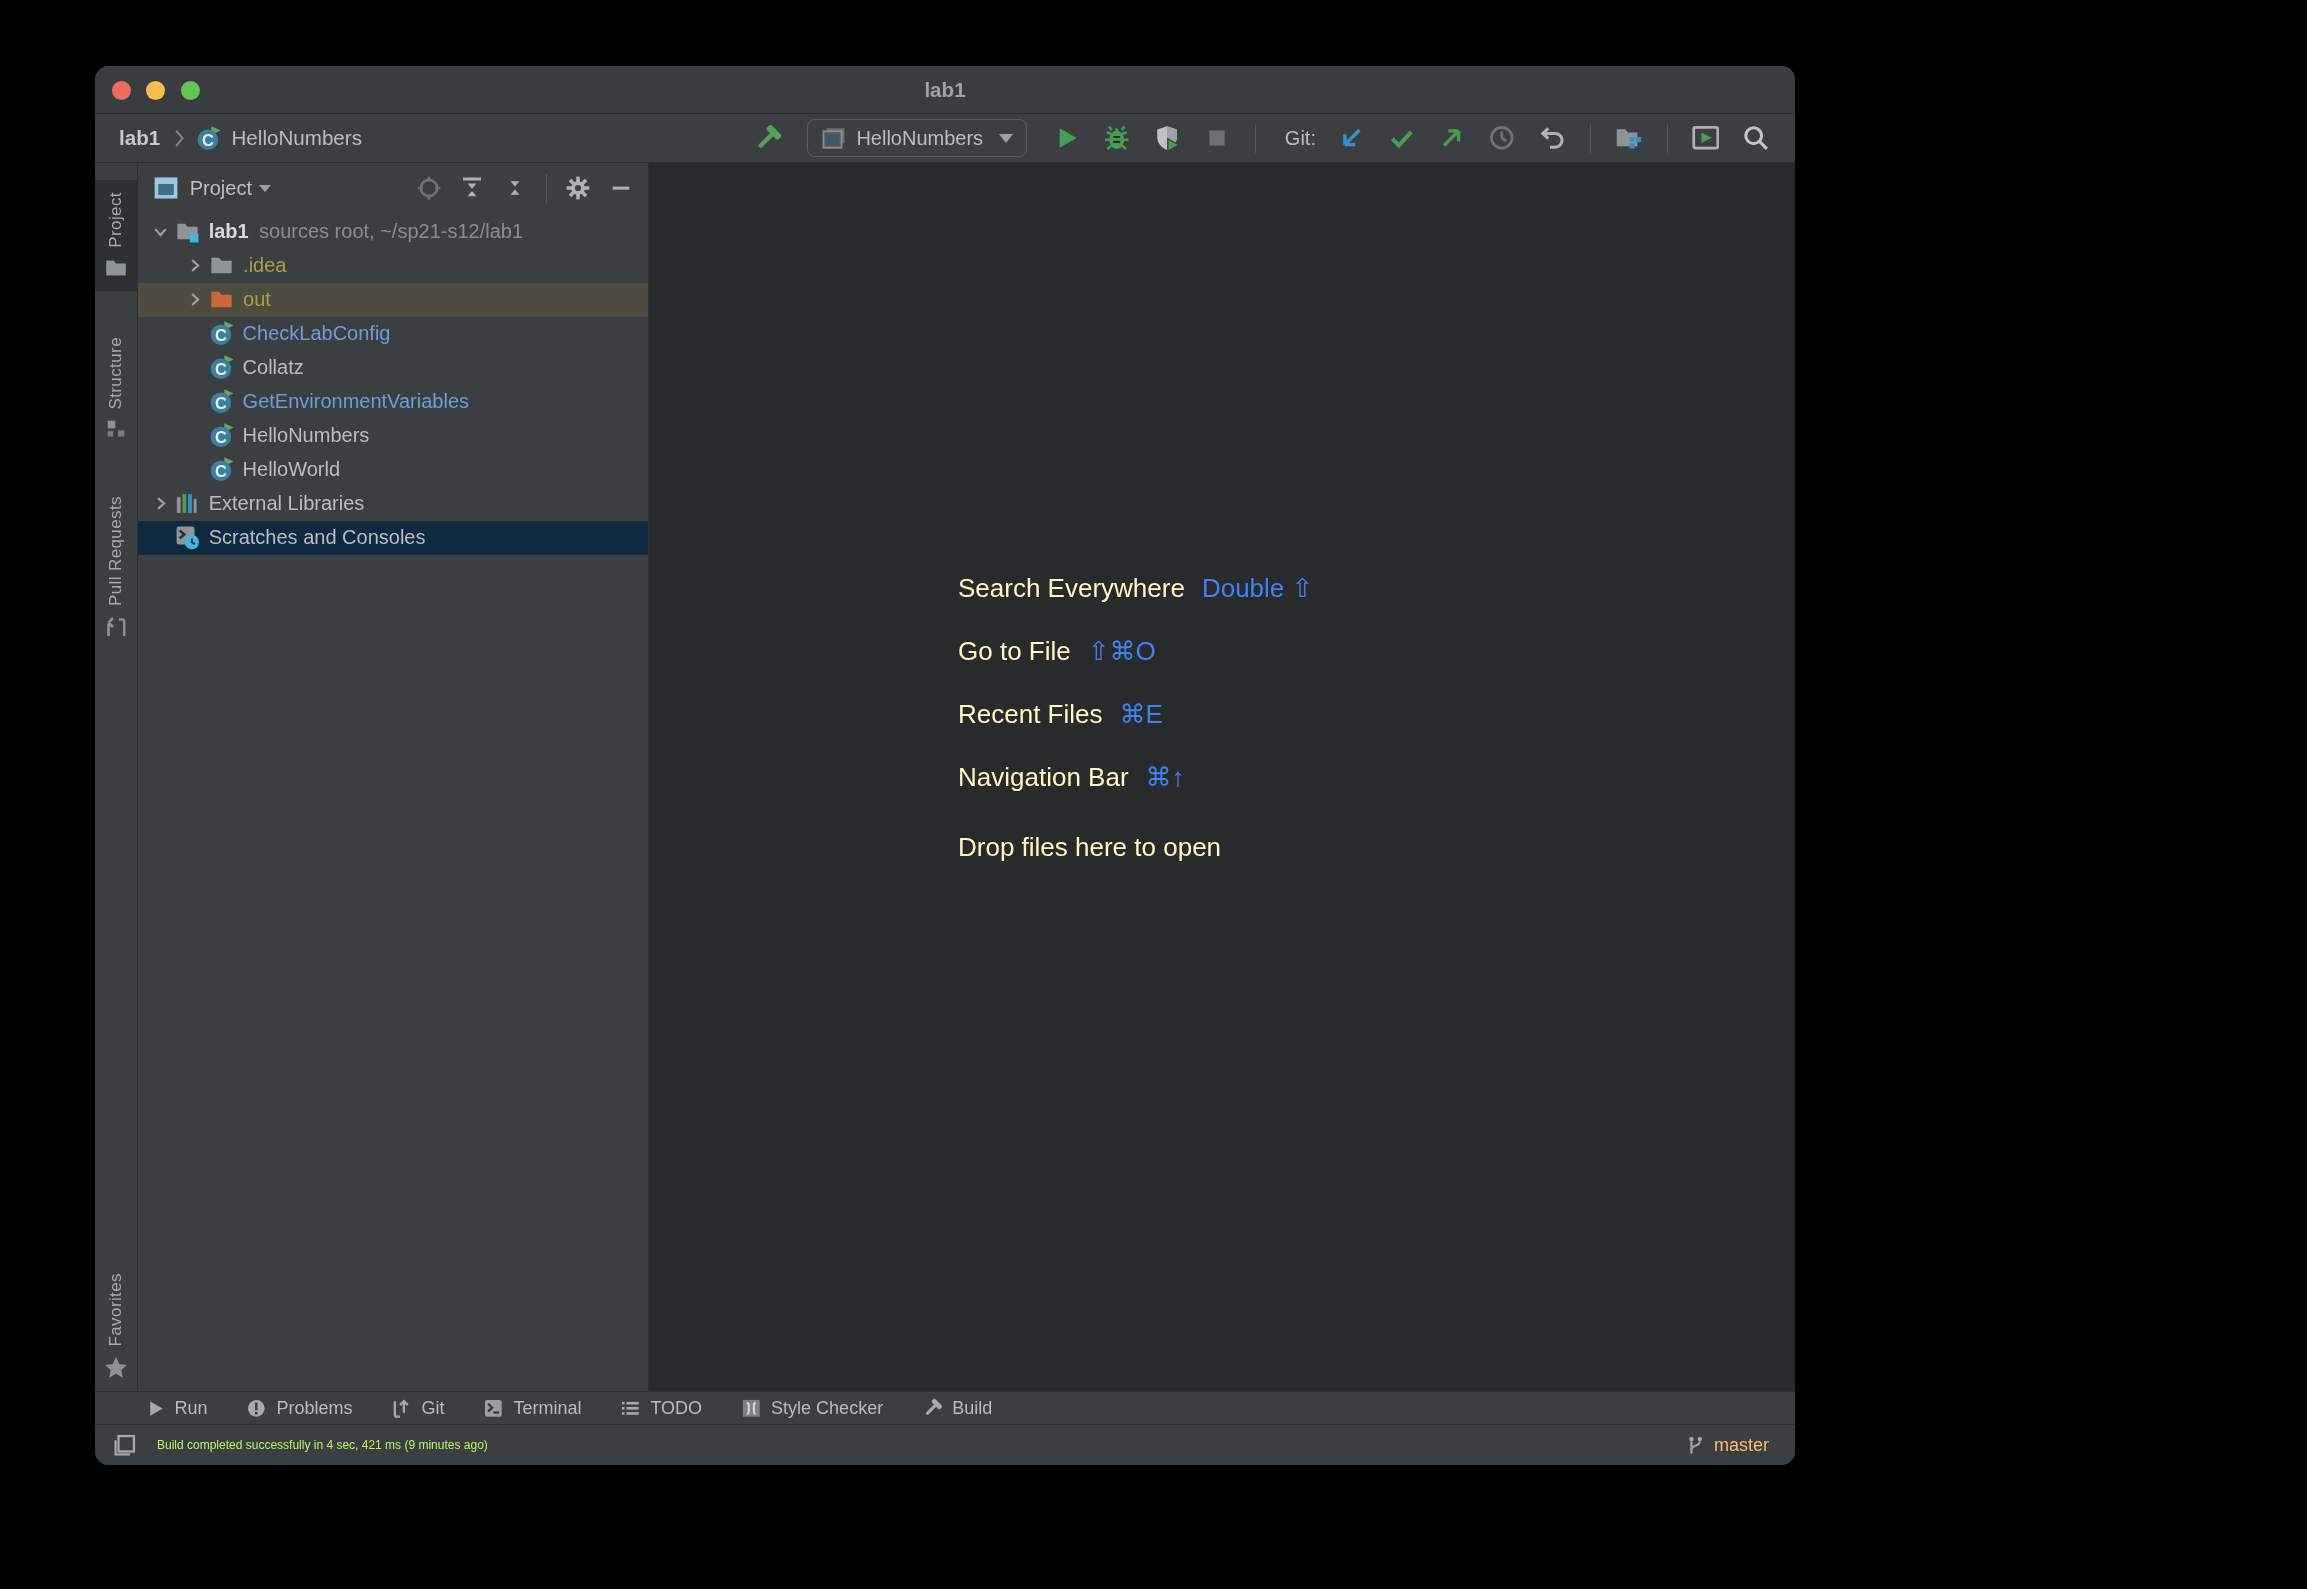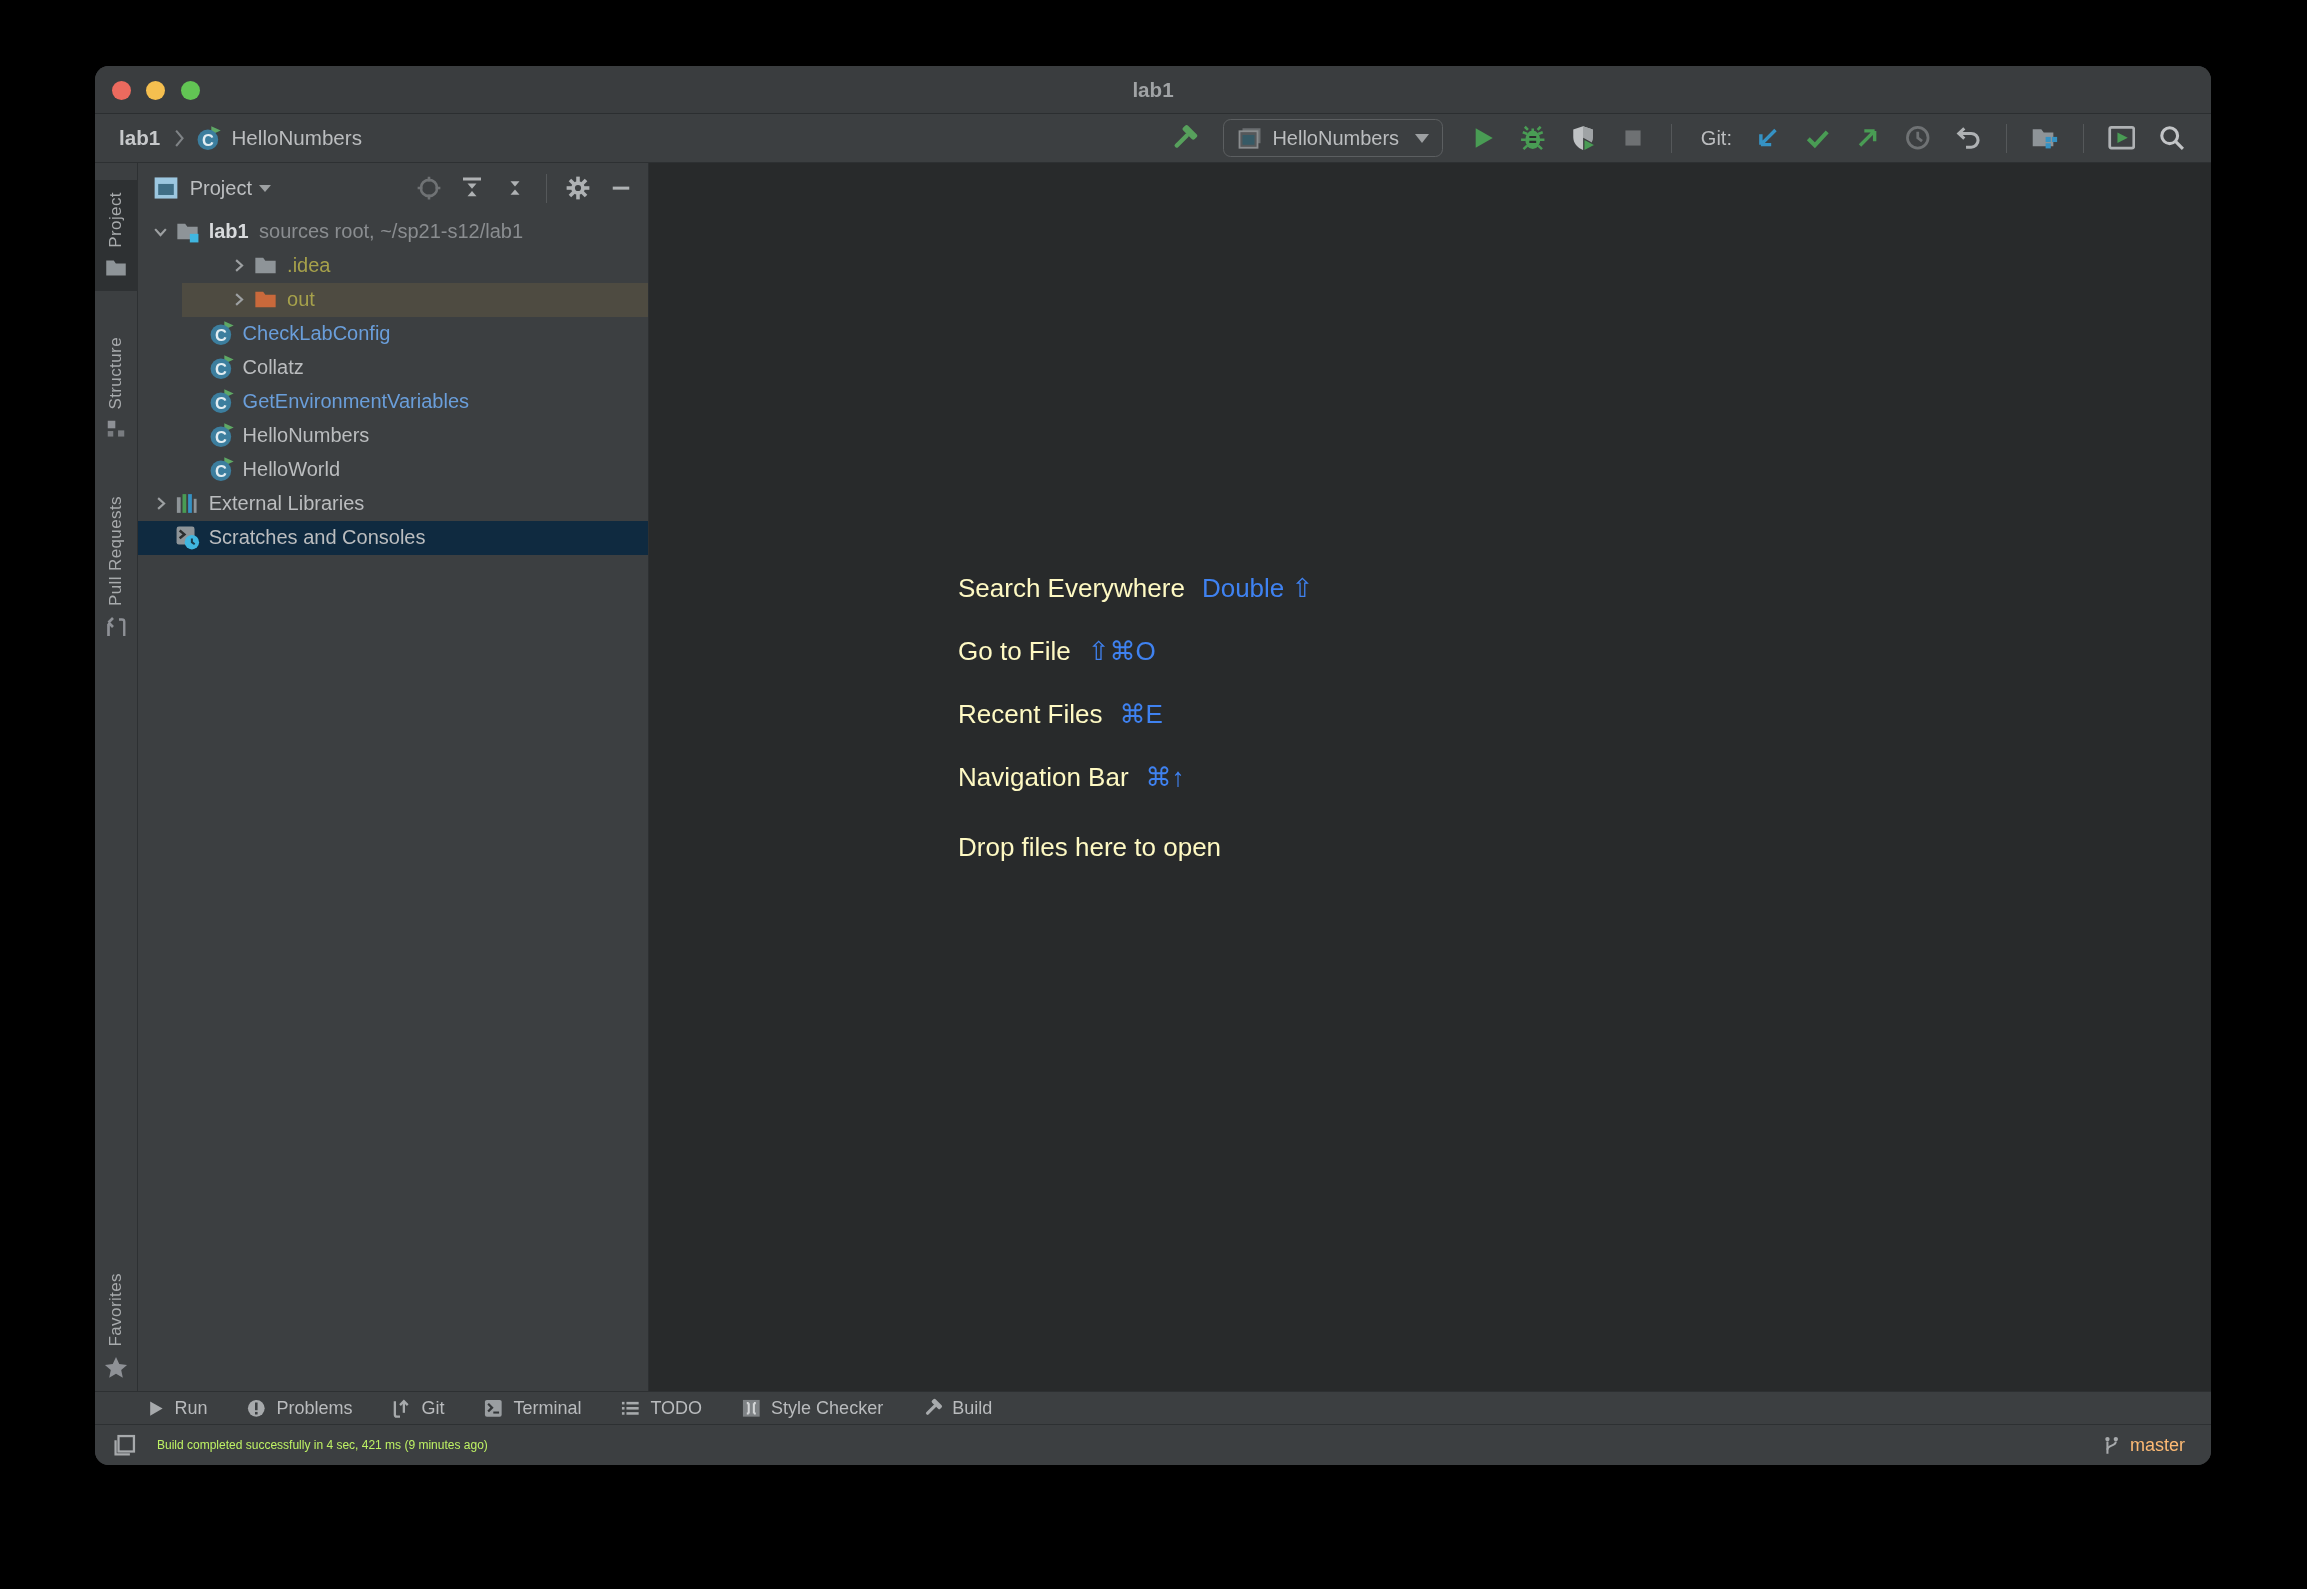--- a/index.html
+++ b/index.html
@@ -1,19 +1,19 @@
 <!DOCTYPE html>
 <html style="font-size:13.7px"><head>
 <meta charset="utf-8">
 <style>
   * { margin:0; padding:0; box-sizing:border-box; }
   html,body { width:2307px; height:1590px; background:#000; font-family:"Liberation Sans", sans-serif; overflow:hidden; }
 
   .window {
-    position:absolute; left:95px; top:66px; width:2116px; height:1399px;
+    position:absolute; left:95px; top:66px; width:1700px; height:1399px;
     background:#3C3F41; border-radius:13.7px; overflow:hidden;
     box-shadow:0 34px 103px rgba(0,0,0,.7);
     display:flex; flex-direction:column;
   }
 
   
   .titlebar { position:relative; height:48px; background:#3A3D3F; border-bottom:0.9px solid #2B2E30; flex:0 0 auto; }
   .traffic { position:absolute; left:17px; top:14.6px; display:flex; gap:15.4px; }
   .light { width:19px; height:19px; border-radius:50%; }
   .light.red { background:#EC6A5E; }
@@ -50,21 +50,21 @@
   .panel { width:511px; background:#3C3F41; border-right:0.9px solid #2D3032; display:flex; flex-direction:column; flex:0 0 auto; }
   .panel-header { height:50px; display:flex; align-items:center; padding:0 12px 0 15.4px; flex:0 0 auto; }
   .panel-title { color:#BDBFC1; font-size:20px; margin:0 3.4px 0 10.3px; }
   .panel-title-arrow { width:0; height:0; border-left:6.9px solid transparent; border-right:6.9px solid transparent; border-top:7.7px solid #9DA0A2; margin-left:3.4px; }
   .panel-header-right { margin-left:auto; display:flex; align-items:center; gap:12px; }
   .tree { flex:1 1 auto; overflow:hidden; padding-top:1.7px; }
   .row { height:34px; display:flex; align-items:center; font-size:20px; color:#BBBDBF; white-space:nowrap; }
   .row .chev { width:27.5px; display:flex; align-items:center; justify-content:center; flex:0 0 auto; }
   .row .tree-icon { width:26px; display:flex; align-items:center; justify-content:center; margin-right:8.6px; flex:0 0 auto; }
   .indent0 { padding-left:8.6px; }
-  .indent1 { padding-left:43px;margin-left:44px; }
+  .indent1 { padding-left:43px; }
   .indent1f { padding-left:70px; }
   .row.selected { background:#0F2A40; }
   .row.row-out { background:#4E4B41; }
   .t-bold { font-weight:bold; color:#D8DADC; }
   .t-info { color:#8A8D90; margin-left:10.3px; }
   .t-olive { color:#A6A14B; }
   .t-blue { color:#6A9EDA; }
 
   
   .editor { flex:1 1 auto; background:#282A2B; position:relative; }

